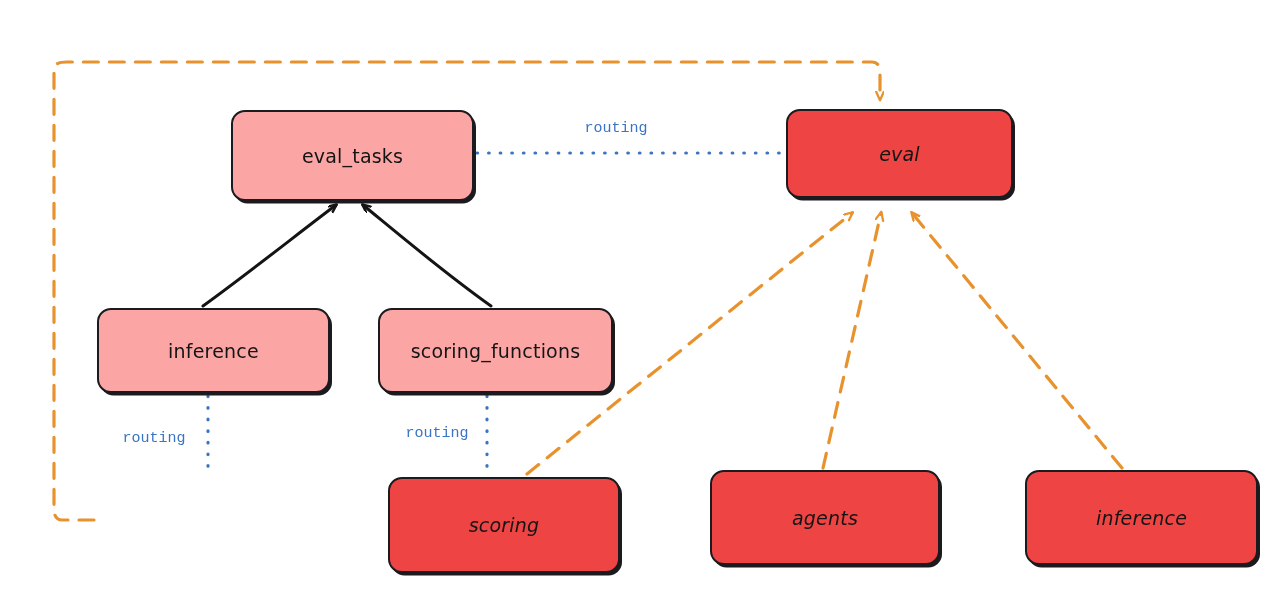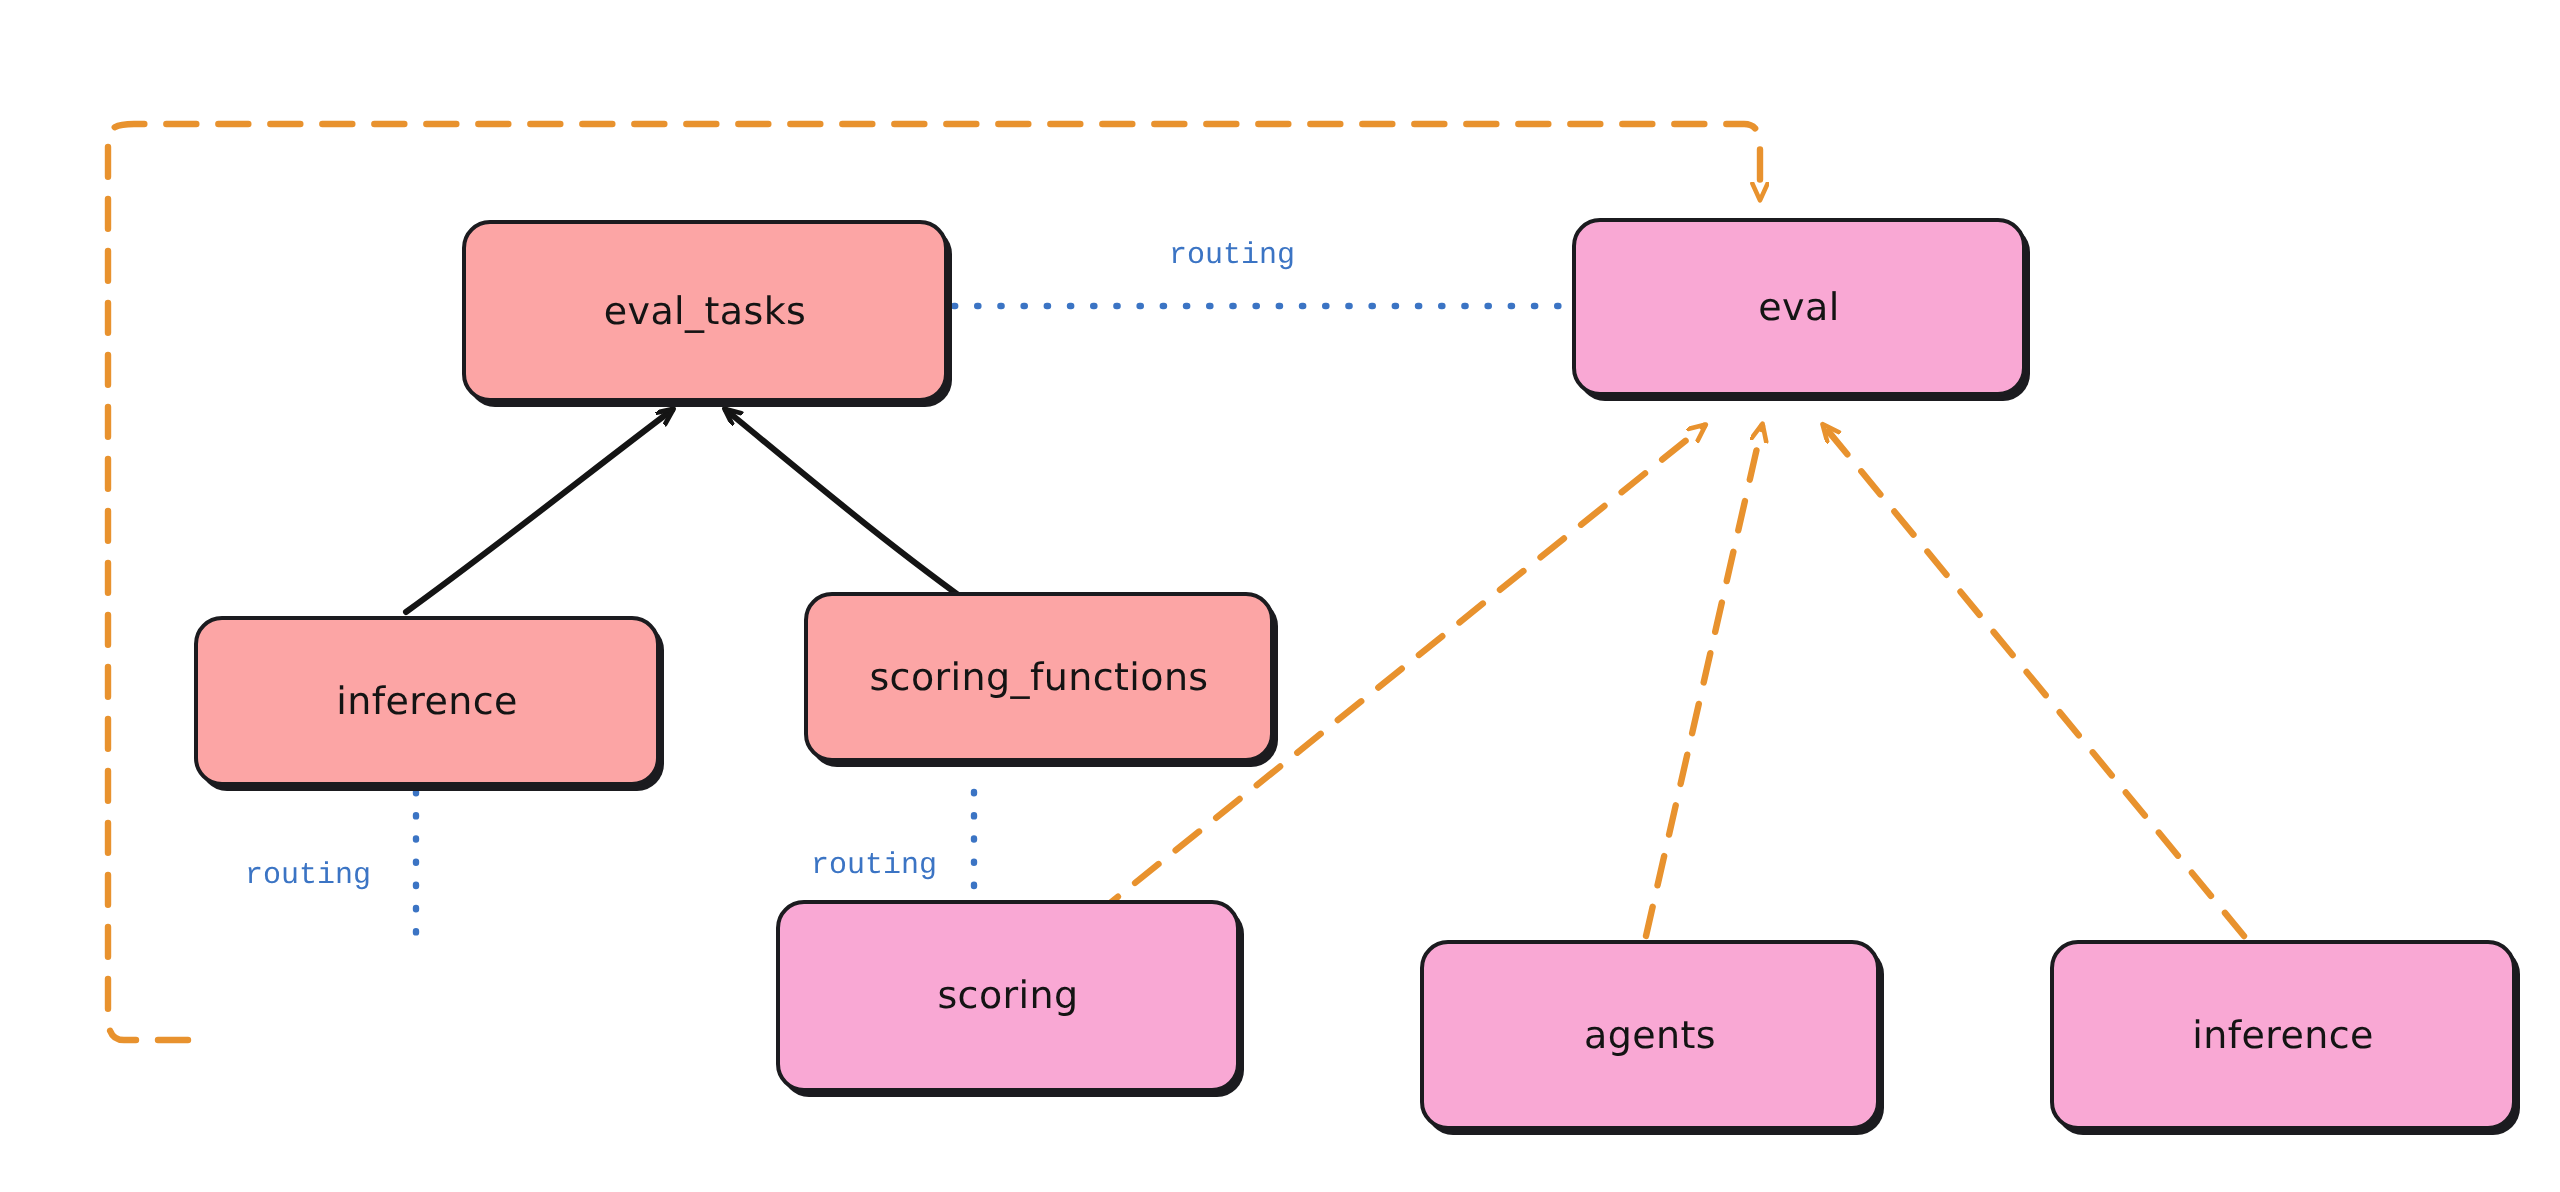--- a/index.html
+++ b/index.html
@@ -34,21 +34,21 @@
     justify-content: center;
     border: 2.6px solid #1b1b1f;
     border-radius: 14px;
     font-family: "DejaVu Sans", sans-serif;
     font-size: 19px;
     color: #141414;
     letter-spacing: 0.2px;
     box-shadow: 2.5px 3px 0 -0.5px #1b1b1f;
   }
   .node.blue  { background: #fca5a5; }
-  .node.green { background: #f9a8d4; }
+  .node.green { background: #ef4444; font-style: italic; }
   .node-label {
     pointer-events: none;
     white-space: nowrap;
   }
   .edge-label {
     position: absolute;
     font-family: Liberation Mono, monospace;
     font-size: 15px;
     color: #3b74c4;
     white-space: nowrap;
@@ -112,26 +112,26 @@
   </div>
 
   <div class="node green" id="node-eval" style="left: 786px; top: 109px; width: 227px; height: 89px;">
     <span class="node-label">eval</span>
   </div>
 
   <div class="node blue" id="node-datasets" style="left: 97px; top: 308px; width: 233px; height: 85px;">
     <span class="node-label">inference</span>
   </div>
 
-  <div class="node blue" id="node-scoring_functions" style="left: 378px; top: 296px; width: 235px; height: 85px; margin-left: 24px;">
+  <div class="node blue" id="node-scoring_functions" style="left: 378px; top: 308px; width: 235px; height: 85px;">
     <span class="node-label">scoring_functions</span>
   </div>
 
 
-  <div class="node green" id="node-scoring" style="left: 388px; top: 450px; width: 232px; height: 96px;">
+  <div class="node green" id="node-scoring" style="left: 388px; top: 477px; width: 232px; height: 96px;">
     <span class="node-label">scoring</span>
   </div>
 
   <div class="node green" id="node-agents" style="left: 710px; top: 470px; width: 230px; height: 95px;">
     <span class="node-label">agents</span>
   </div>
 
   <div class="node green" id="node-inference" style="left: 1025px; top: 470px; width: 233px; height: 95px; align-items: center;">
     <span class="node-label">inference</span>
   </div>

